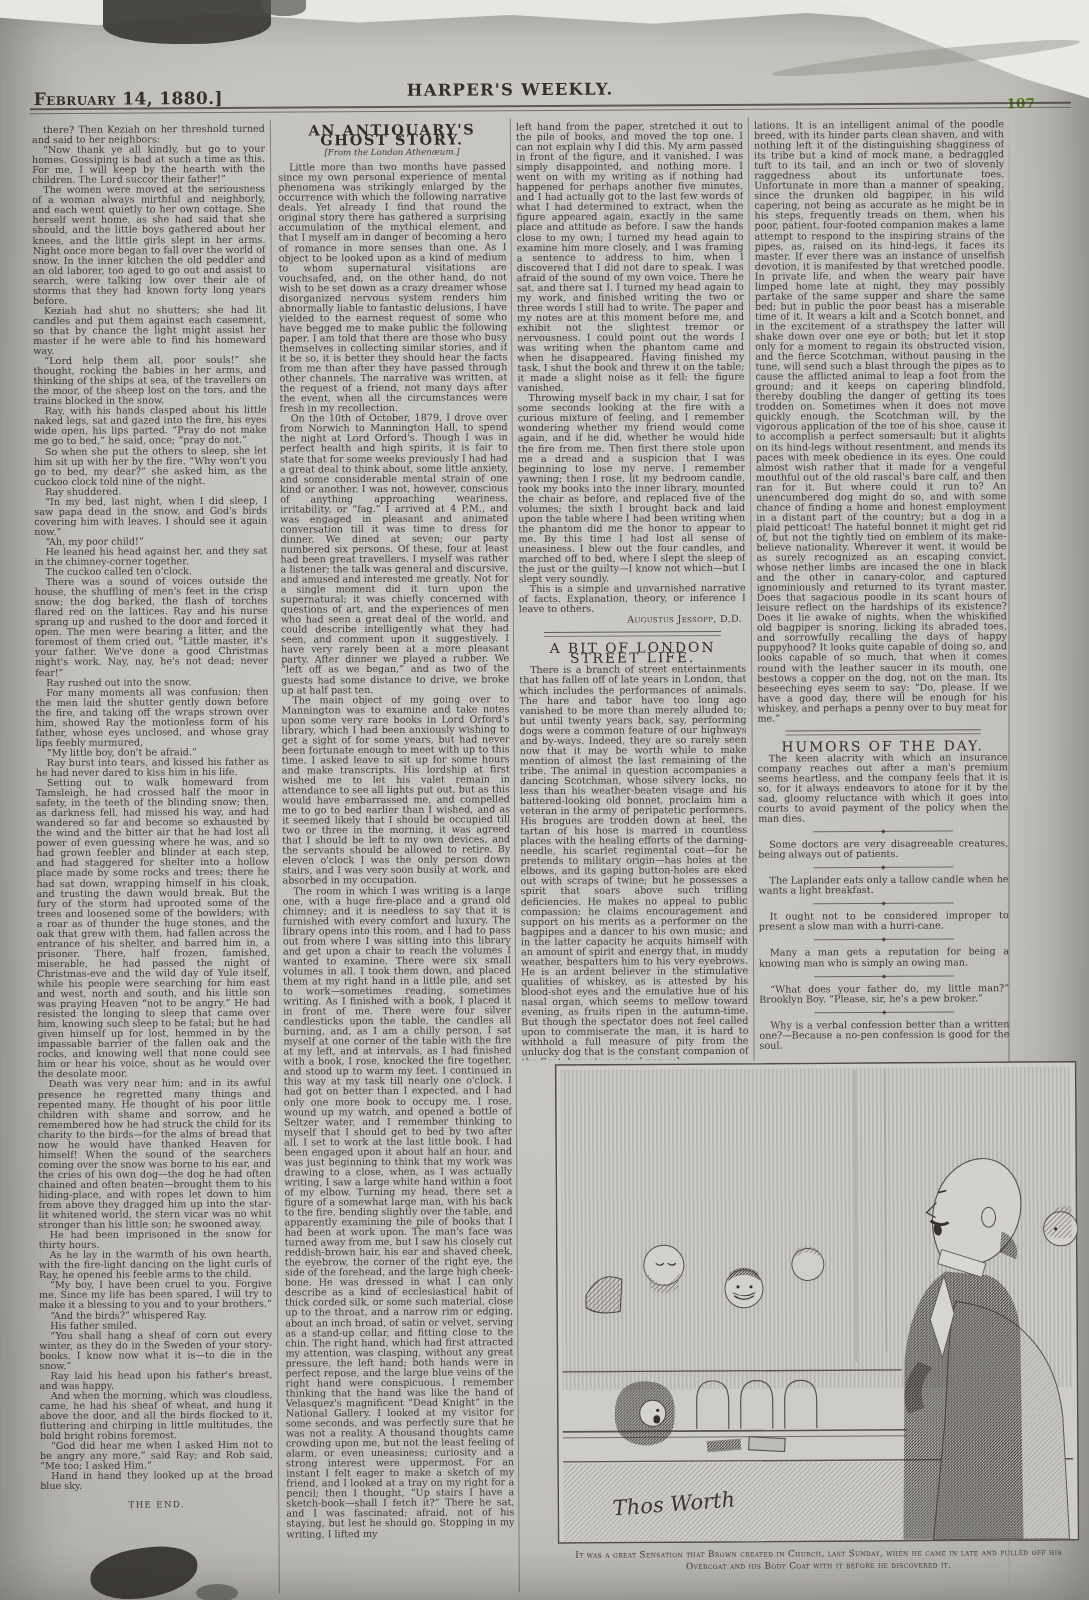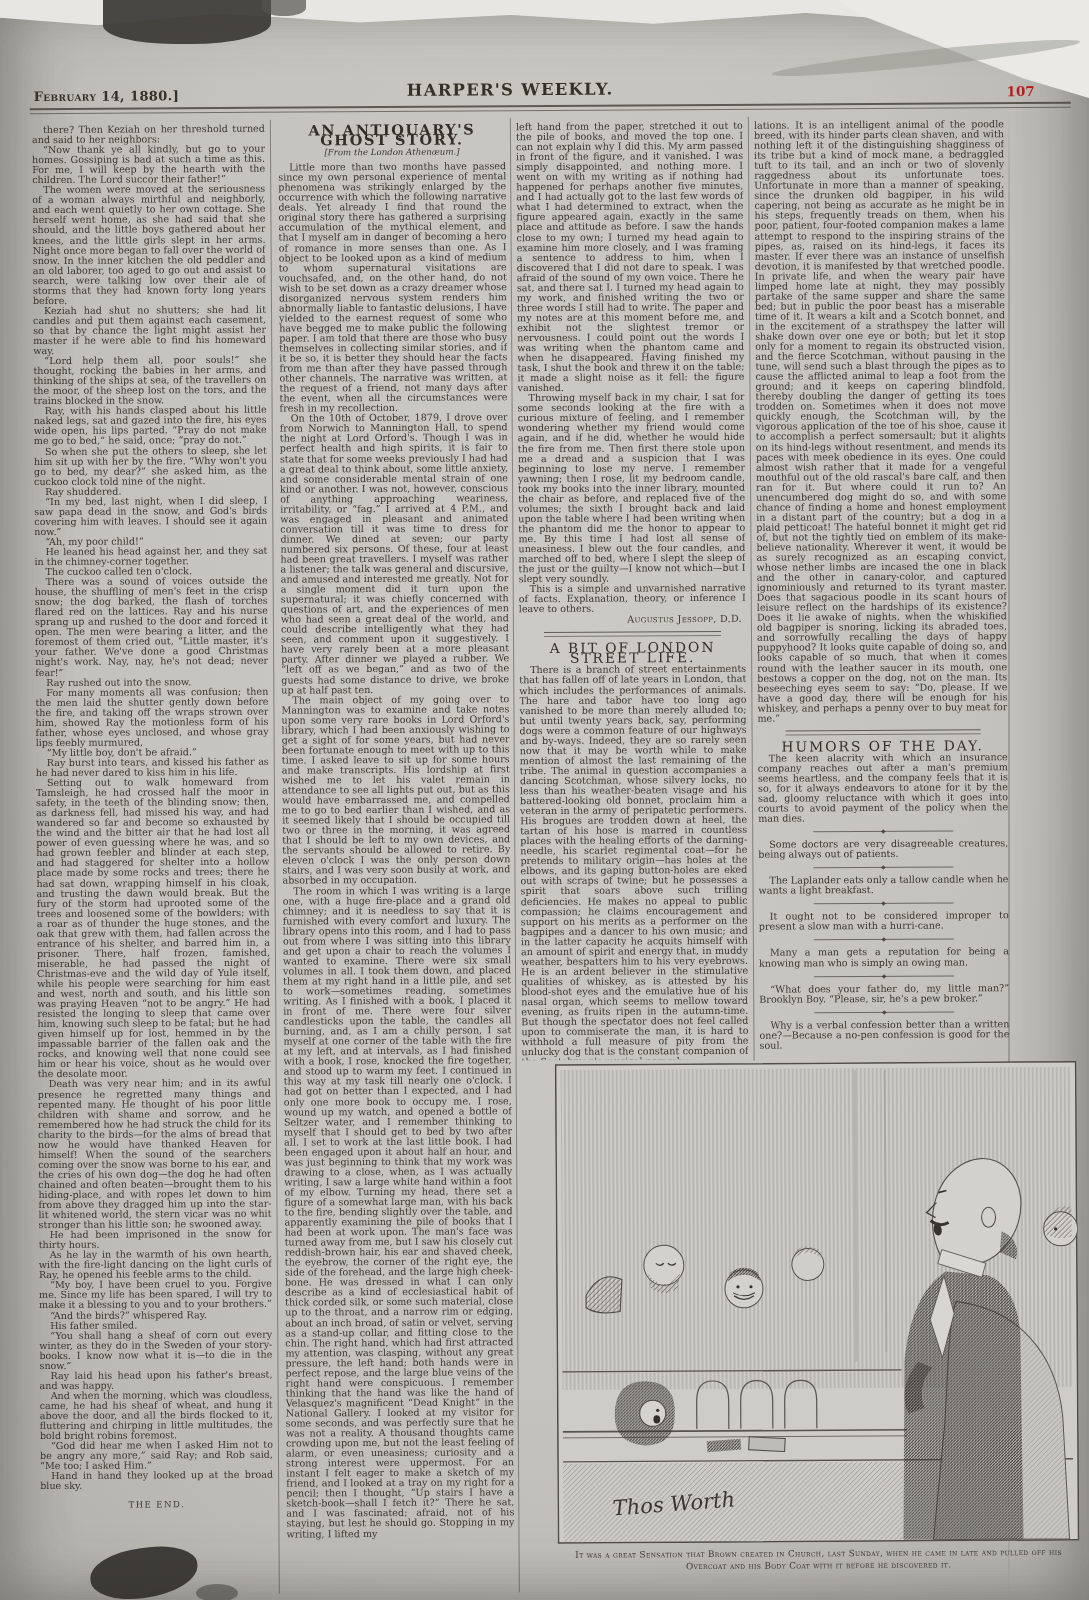--- a/index.html
+++ b/index.html
@@ -22,23 +22,23 @@
     clip-path:polygon(0 0,100% 0,100% 100%,74% 80%,40% 46%,12% 18%);}
   .shadow-tr{position:absolute;right:8px;top:50px;width:310px;height:16px;background:#8f8d88;opacity:.45;transform:rotate(-6deg);border-radius:50%;}
   .stain-bl{position:absolute;left:90px;top:1548px;width:108px;height:50px;background:#2d2b28;border-radius:52% 44% 56% 48%;opacity:.88;transform:rotate(-7deg);}
   .stain-bl2{position:absolute;left:196px;top:1584px;width:42px;height:18px;background:#4a4743;border-radius:50%;opacity:.6;}
   .fold-line{position:absolute;left:1008px;top:112px;width:2px;height:1488px;
     background:linear-gradient(rgba(60,58,54,0), rgba(60,58,54,.28) 10%, rgba(60,58,54,.28) 90%, rgba(60,58,54,0));}
 
   .print{position:absolute;left:0;top:0;width:1089px;height:1600px;transform:rotate(-0.35deg);color:#3a372f;}
 
   
-  .masthead-date{position:absolute;left:38px;top:86px;font-size:13px;font-variant:small-caps;font-weight:bold;letter-spacing:.4px;color:#343128;}
+  .masthead-date{position:absolute;left:38px;top:86px;font-size:17px;font-variant:small-caps;font-weight:bold;letter-spacing:.4px;color:#343128;}
   .masthead-title{position:absolute;left:0;right:60px;top:80px;text-align:center;font-size:16.5px;font-weight:bold;letter-spacing:1.2px;color:#343128;}
-  .page-number{position:absolute;right:50px;top:86px;font-size:13.5px;font-weight:bold;color:#b91c1c;}
+  .page-number{position:absolute;right:50px;top:98px;font-size:13.5px;font-weight:bold;color:#4d7c0f;}
   .masthead-rule{position:absolute;left:34px;right:14px;top:105px;height:3px;border-top:2px solid rgba(58,55,48,.75);border-bottom:1px solid rgba(58,55,48,.6);}
 
   
   .col{position:absolute;top:122px;font-size:9.6px;line-height:10.05px;text-align:justify;overflow:hidden;color:#3a372f;}
   .col p{margin:0;text-indent:11px;}
   .col p.noindent{text-indent:0;}
   .col1{left:36px;width:233px;height:1468px;}
   .col2{left:282px;width:228px;height:1472px;}
   .col3{left:520px;width:227px;height:938px;}
   .col4{left:758px;width:250px;height:934px;}

